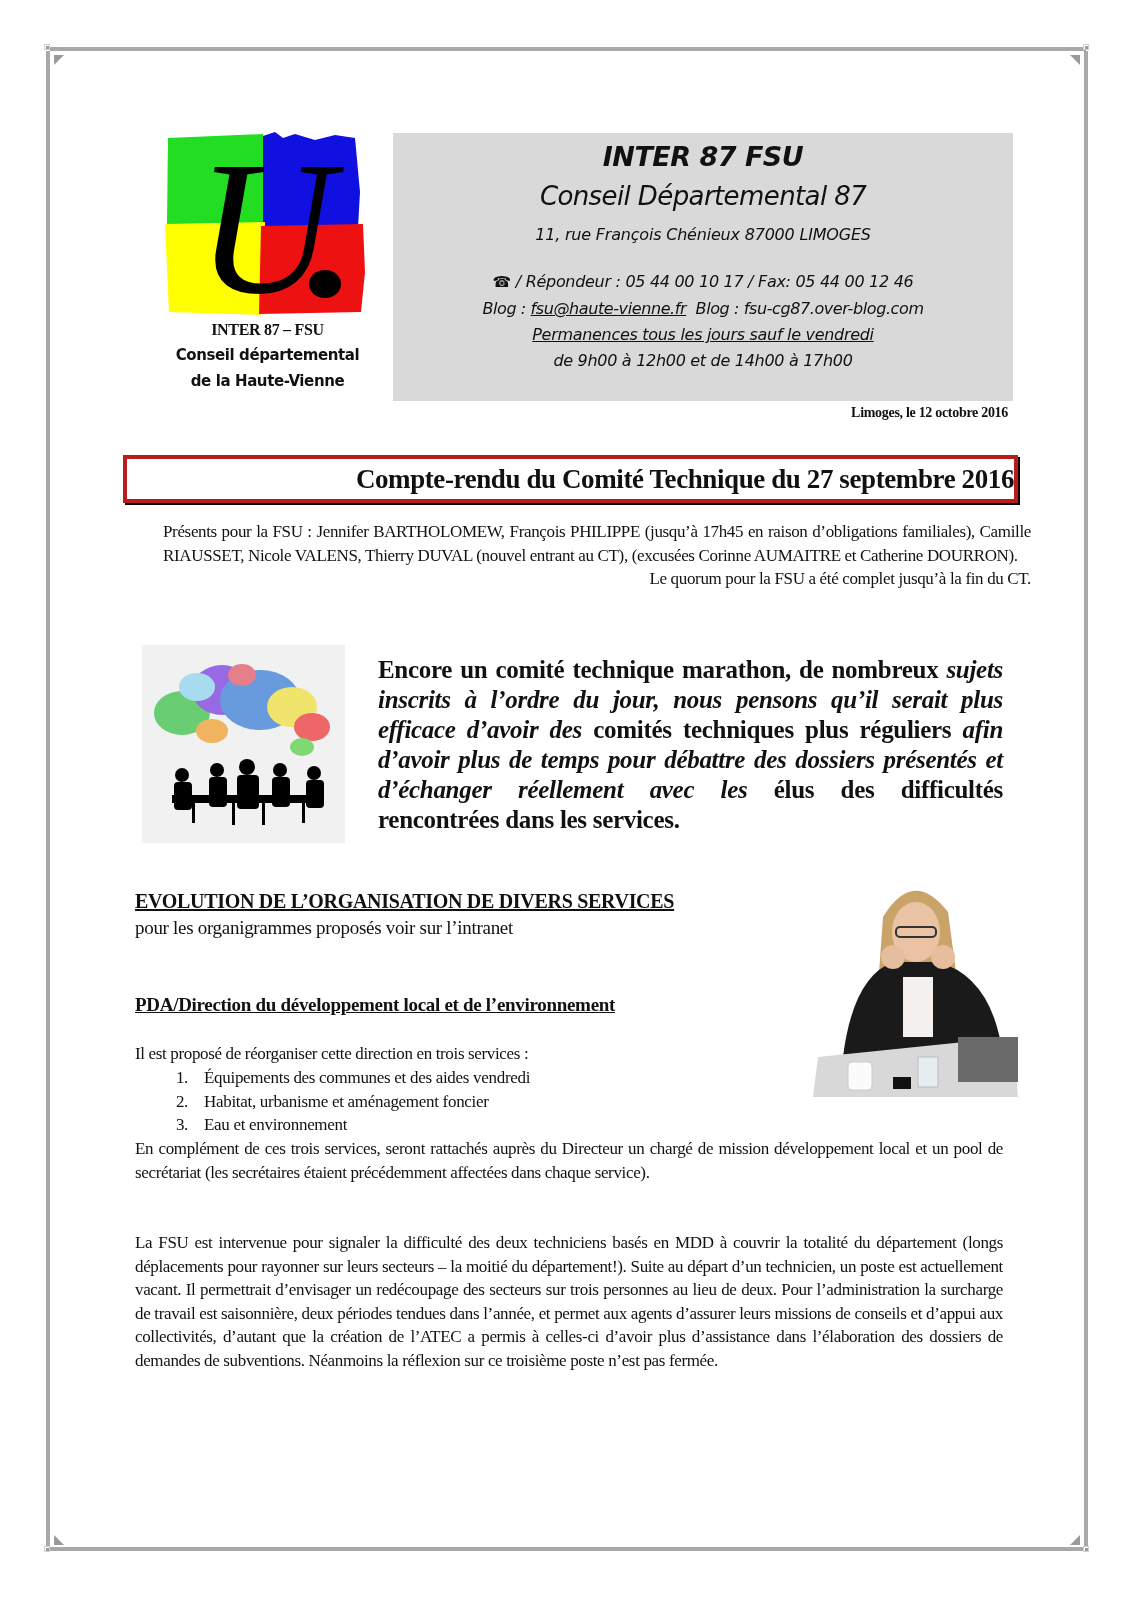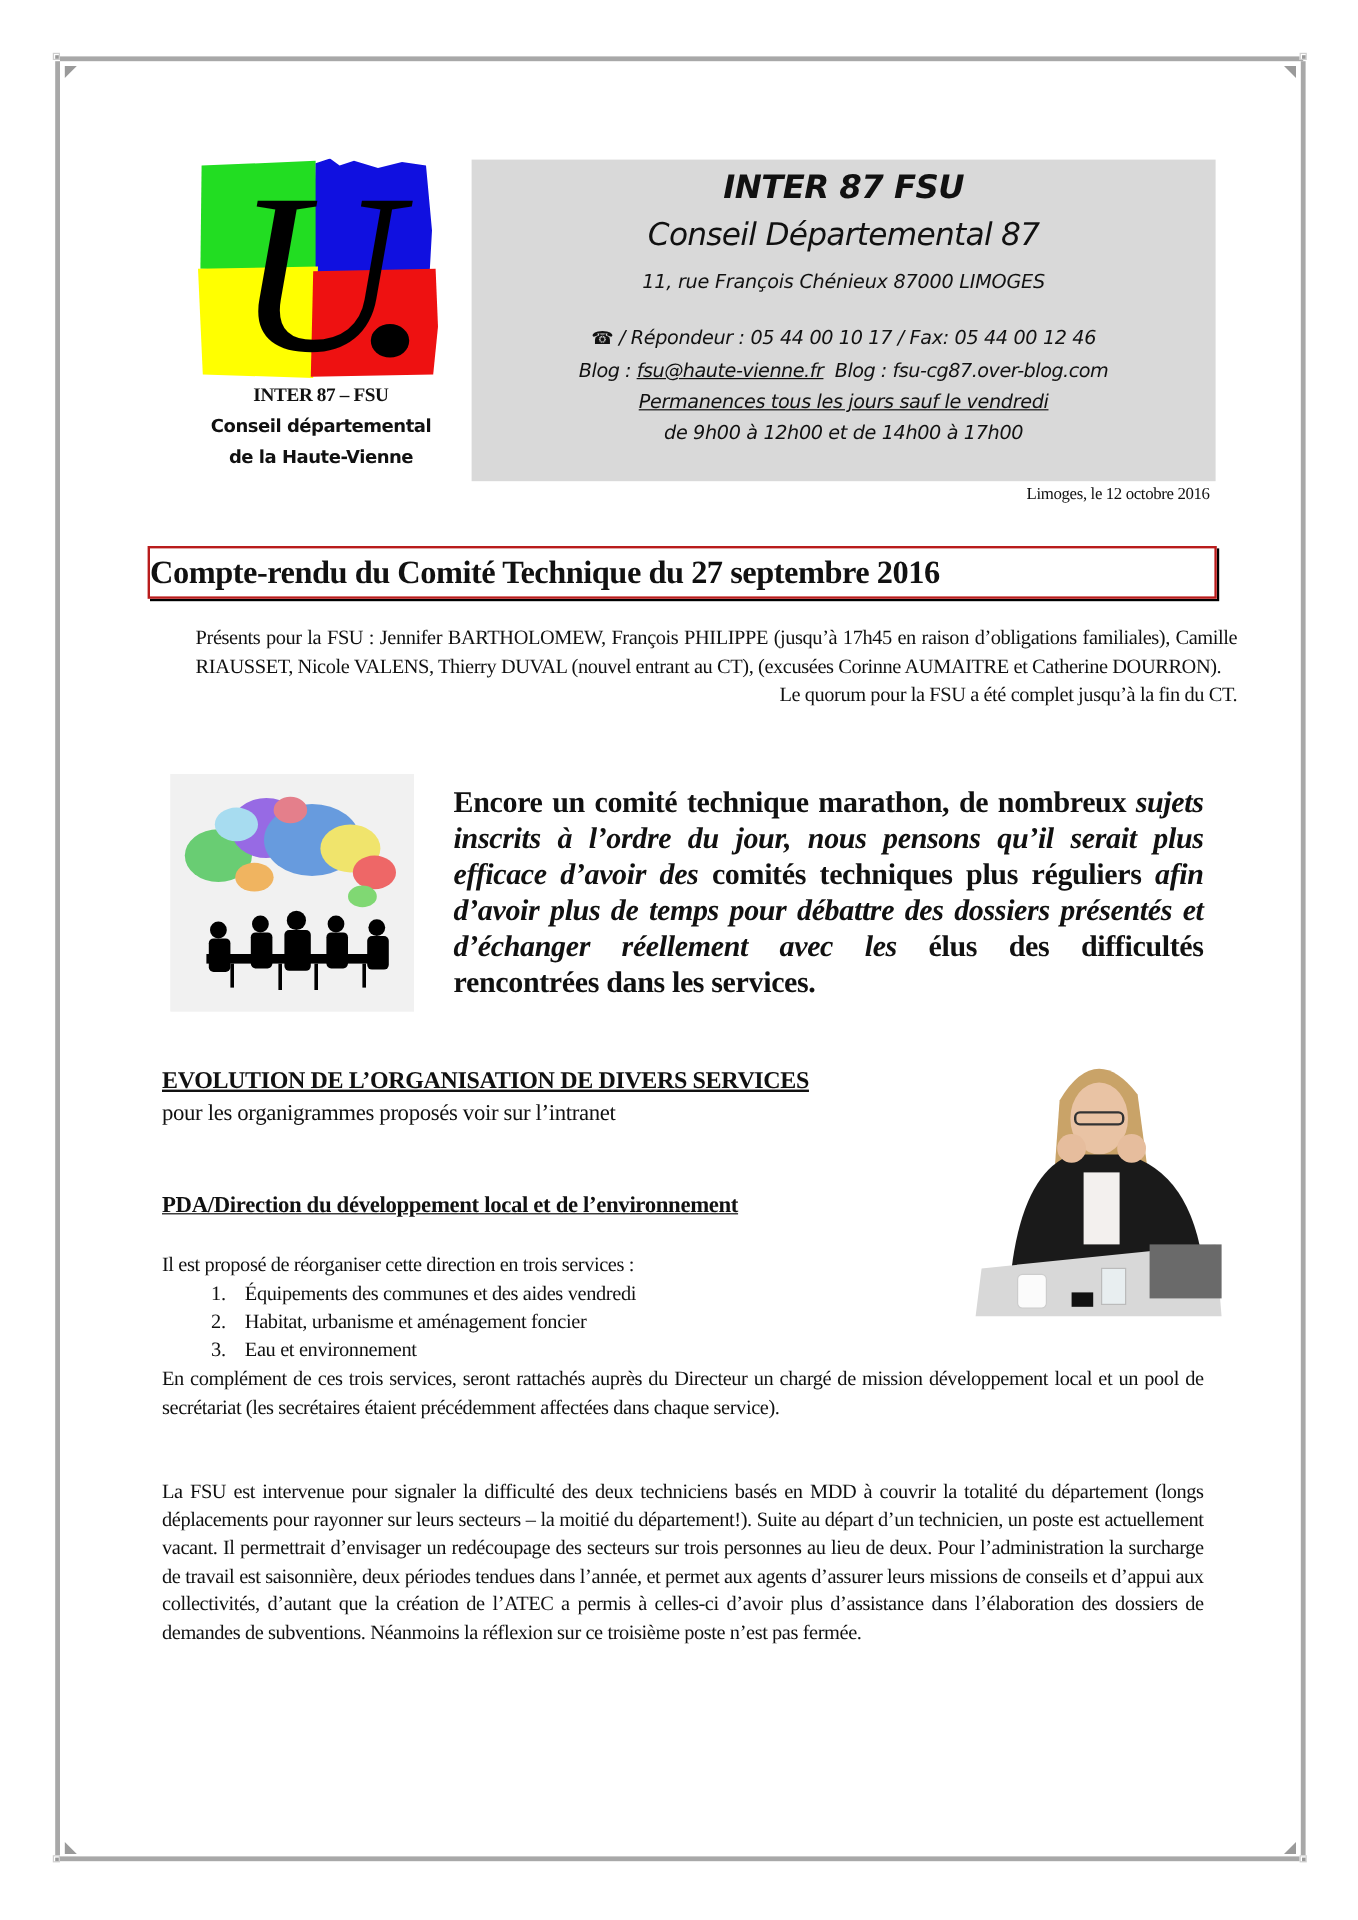--- a/index.html
+++ b/index.html
@@ -20,23 +20,23 @@
   .hdr .t1 { position:absolute; left:0; right:0; top:8px; font-size:27px; font-weight:bold; letter-spacing:-0.5px; font-style:italic; }
   .hdr .t2 { position:absolute; left:0; right:0; top:48px; font-size:26px; letter-spacing:-0.6px; font-weight:normal; }
   .hdr .t3 { position:absolute; left:0; right:0; top:92px; font-size:16px; letter-spacing:-0.2px; }
   .hdr .t4 { position:absolute; left:0; right:0; top:139px; font-size:16px; letter-spacing:-0.3px; }
   .hdr .t5 { position:absolute; left:0; right:0; top:166px; font-size:16px; letter-spacing:-0.4px; }
   .hdr .t6 { position:absolute; left:0; right:0; top:192px; font-size:16px; letter-spacing:-0.3px; }
   .hdr .t7 { position:absolute; left:0; right:0; top:218px; font-size:16px; letter-spacing:-0.3px; }
   .u { text-decoration:underline;text-align:center; }
   .phone-icon { display:inline-block; font-style:normal; font-size:15px; }
 
-  .date { position:absolute; right:124px; top:405px; font-weight:normal; font-size:14px; letter-spacing:-0.3px; }
+  .date { position:absolute; right:124px; top:405px; font-weight:bold; font-size:14px; letter-spacing:-0.3px; }
 
-  .title-box { position:absolute; left:123px; top:455px; width:887px; height:40px; border:2px solid #b91c1c; box-shadow: 2px 2px 0 #000; text-align:left; }
+  .title-box { position:absolute; left:123px; top:455px; width:887px; height:40px; border:4px solid #b91c1c; box-shadow: 2px 2px 0 #000; text-align:right; }
   .title-box span { font-weight:bold; font-size:27px; line-height:40px; letter-spacing:-0.4px; }
 
   .body-text { position:absolute; left:135px; width:868px; font-size:17px; line-height:23.5px; text-align:justify; letter-spacing:-0.35px; }
 
   .meeting-img { position:absolute; left:142px; top:645px; width:203px; height:198px; background:#f1f1f1; }
 
   .lead { position:absolute; left:378px; top:655px; width:625px; font-size:25px; line-height:30px; font-weight:bold; text-align:justify; letter-spacing:-0.3px; }
   .lead i { font-weight:bold; }
 
   .woman-img { position:absolute; left:808px; top:857px; width:215px; height:240px; }

